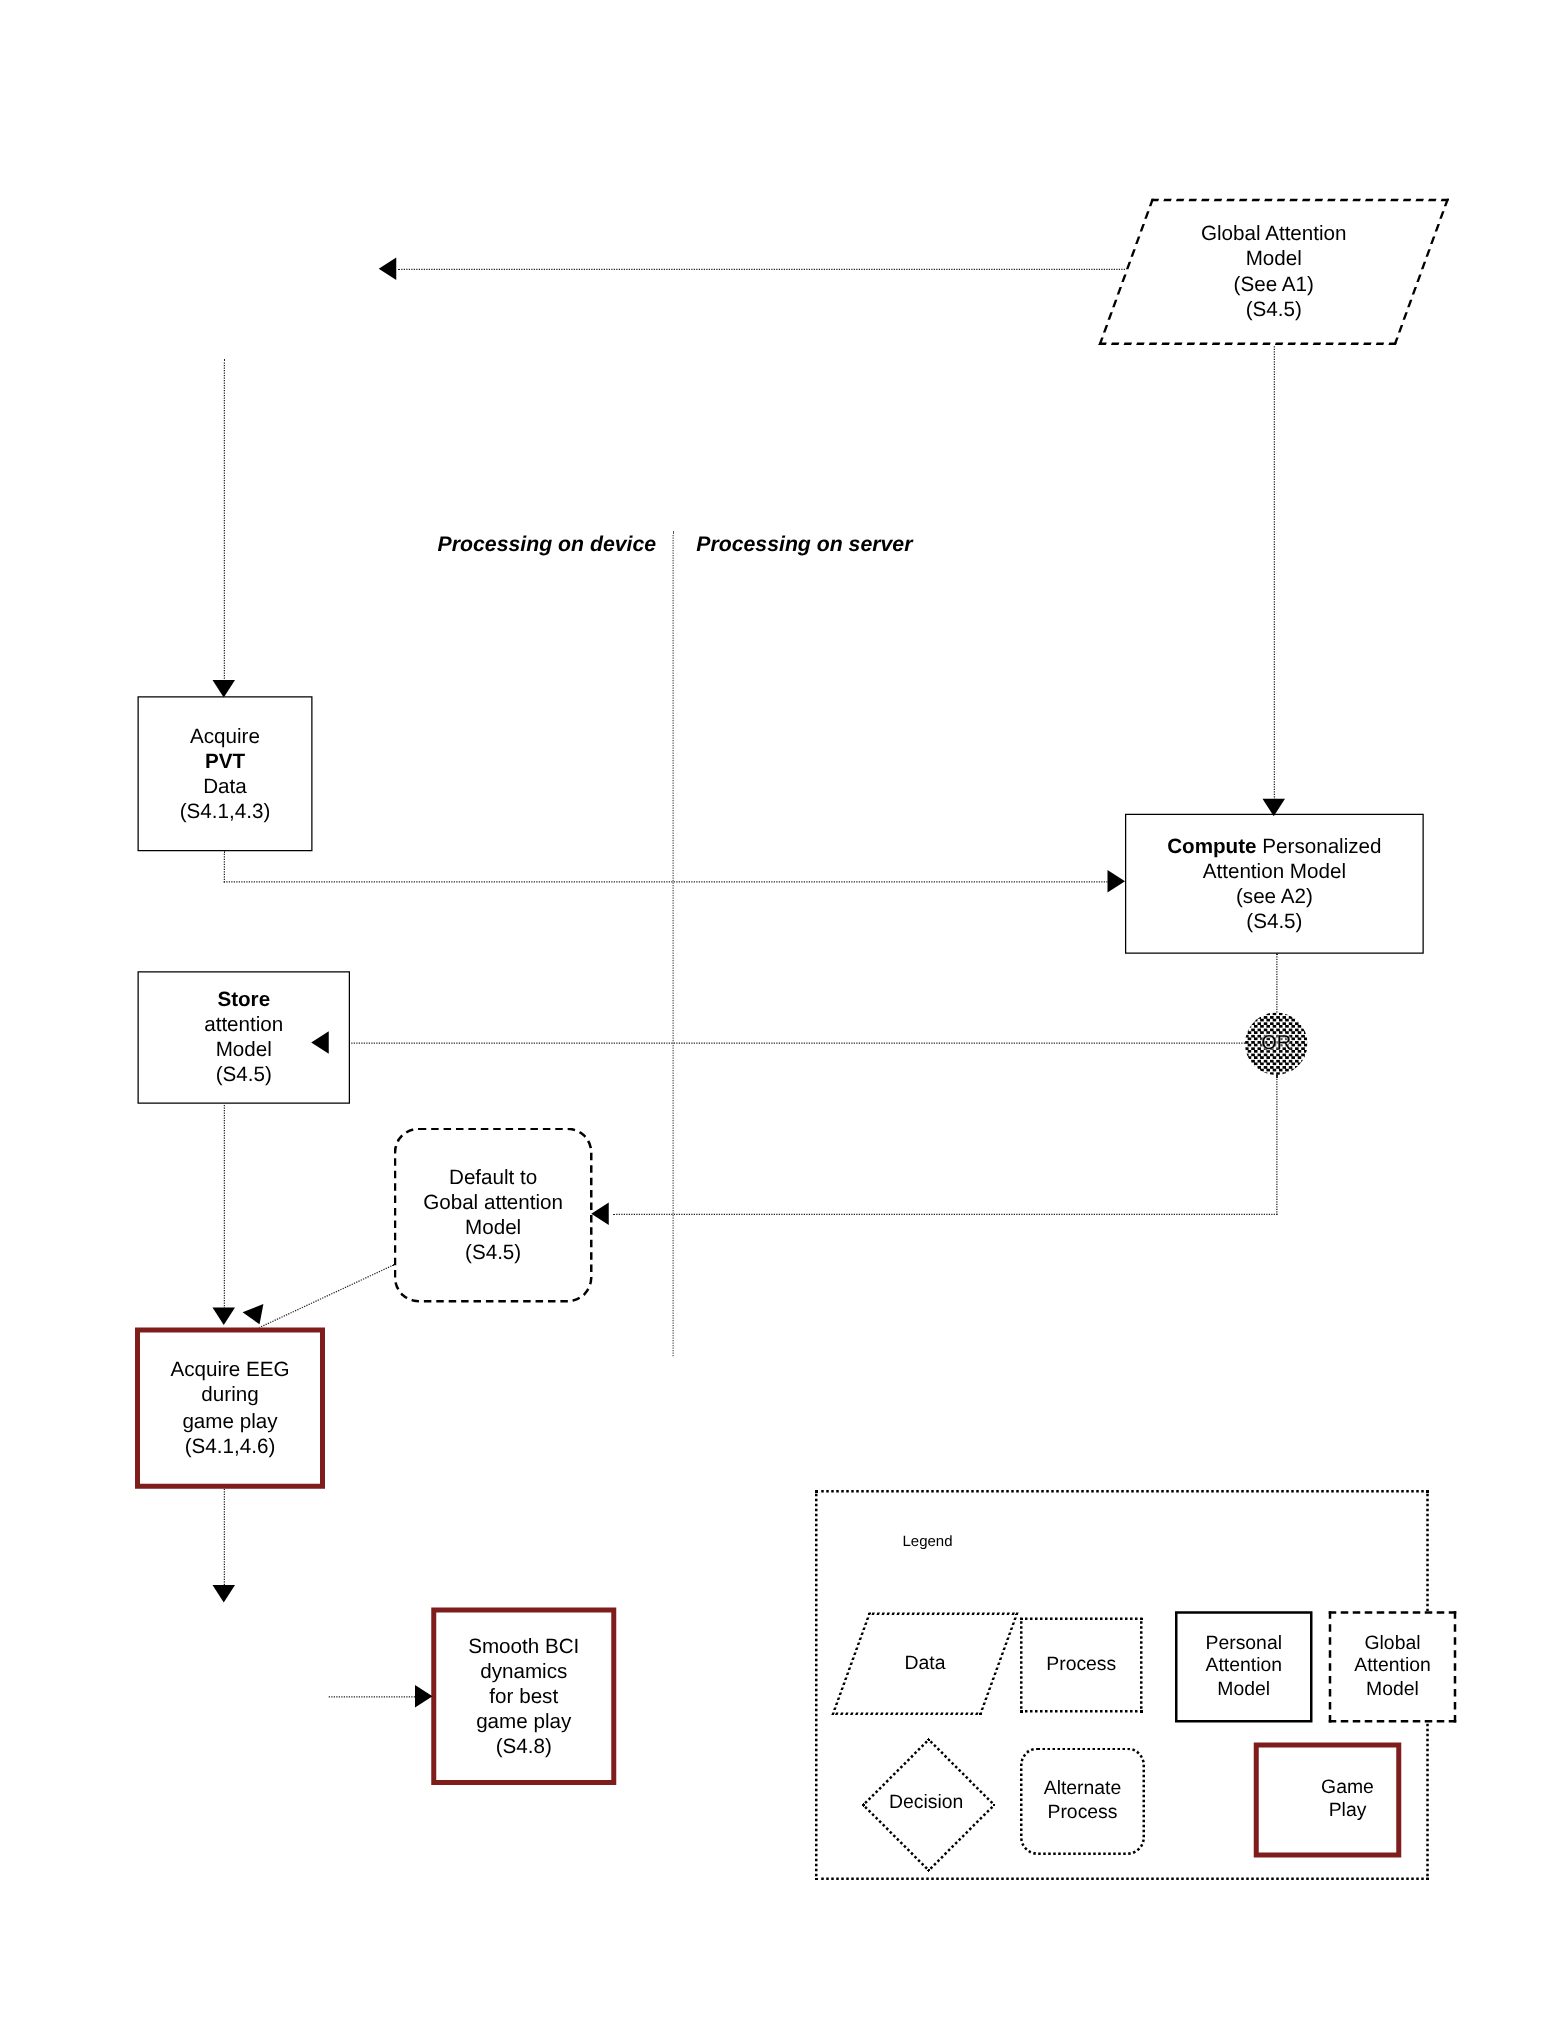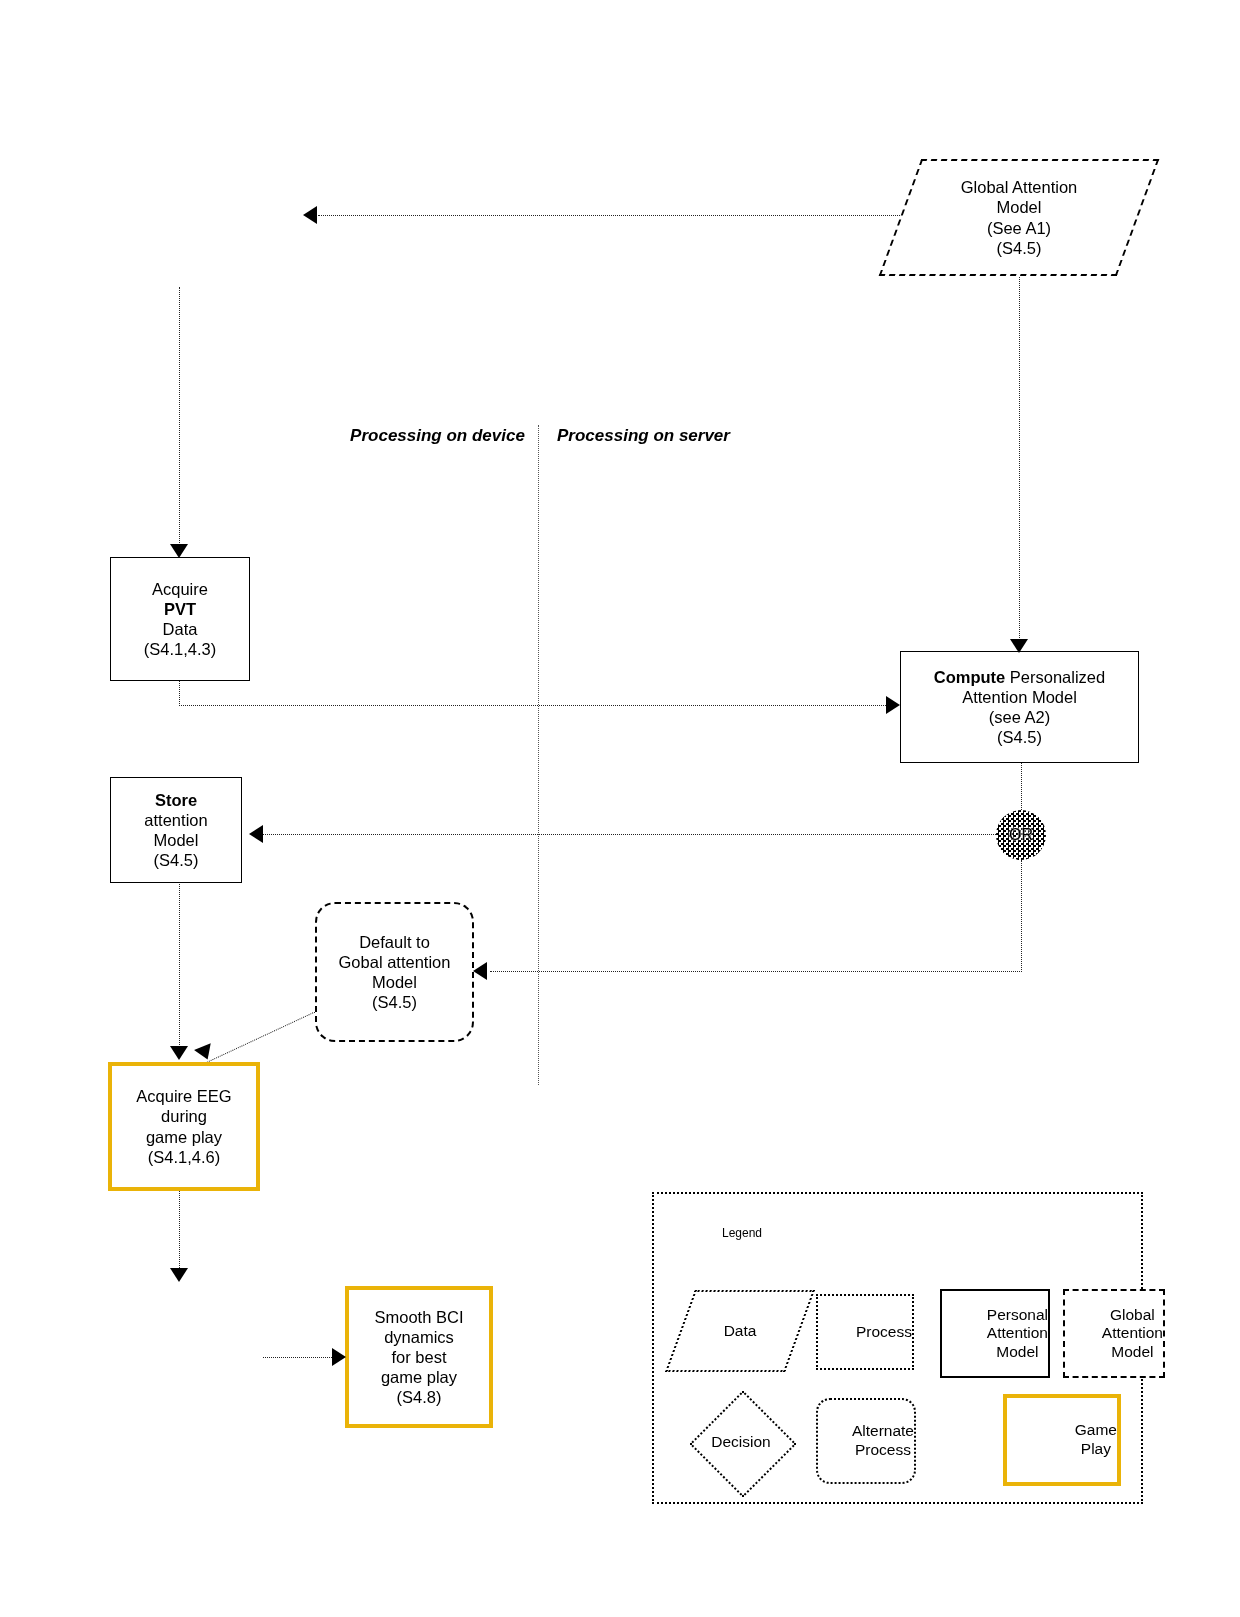--- a/index.html
+++ b/index.html
@@ -43,21 +43,21 @@
   .node b { font-weight: bold; }
 
   
   .shape-global {           
     border: 2px dashed #000;
   }
   .shape-process {          
     border: 1.6px solid #000;
   }
   .shape-game {             
-    border: 4px solid #eab308;
+    border: 4px solid #7f1d1d;
   }
   .shape-alt {              
     border: 2px dashed #000;
     border-radius: 20px;
   }
   .shape-dotted {           
     border: 2px dotted #000;
   }
 
   
@@ -170,21 +170,21 @@
     position: absolute;
     left: 68px;
     top: 32px;
     font-size: 12px;
   }
   .legend-item {
     position: absolute;
     box-sizing: border-box;
     display: flex;
     align-items: center;
-    justify-content: flex-end;
+    justify-content: center;
     text-align: center;
     font-size: 15.5px;
     line-height: 1.2;
     background: #ffffff;
   }
 </style>
 </head>
 <body>
 
 <div id="page">
@@ -254,21 +254,21 @@
 
   <div class="node shape-process" style="left:900px; top:651px; width:239px; height:112px;align-items:center;">
     <div class="txt">
       <b>Compute</b><span> Personalized</span><br>
       <span>Attention Model</span><br>
       <span>(see A2)</span><br>
       <span>(S4.5)</span>
     </div>
   </div>
 
-  <div class="node shape-process" style="left:110px; top:777px; width:132px; height:106px;">
+  <div class="node shape-process" style="left:110px; top:777px; width:170px; height:106px;">
     <div class="txt">
       <b>Store</b><br>
       <span>attention</span><br>
       <span>Model</span><br>
       <span>(S4.5)</span>
     </div>
   </div>
 
   <div class="node shape-alt" style="left:315px; top:902px; width:159px; height:140px;">
     <div class="txt">

